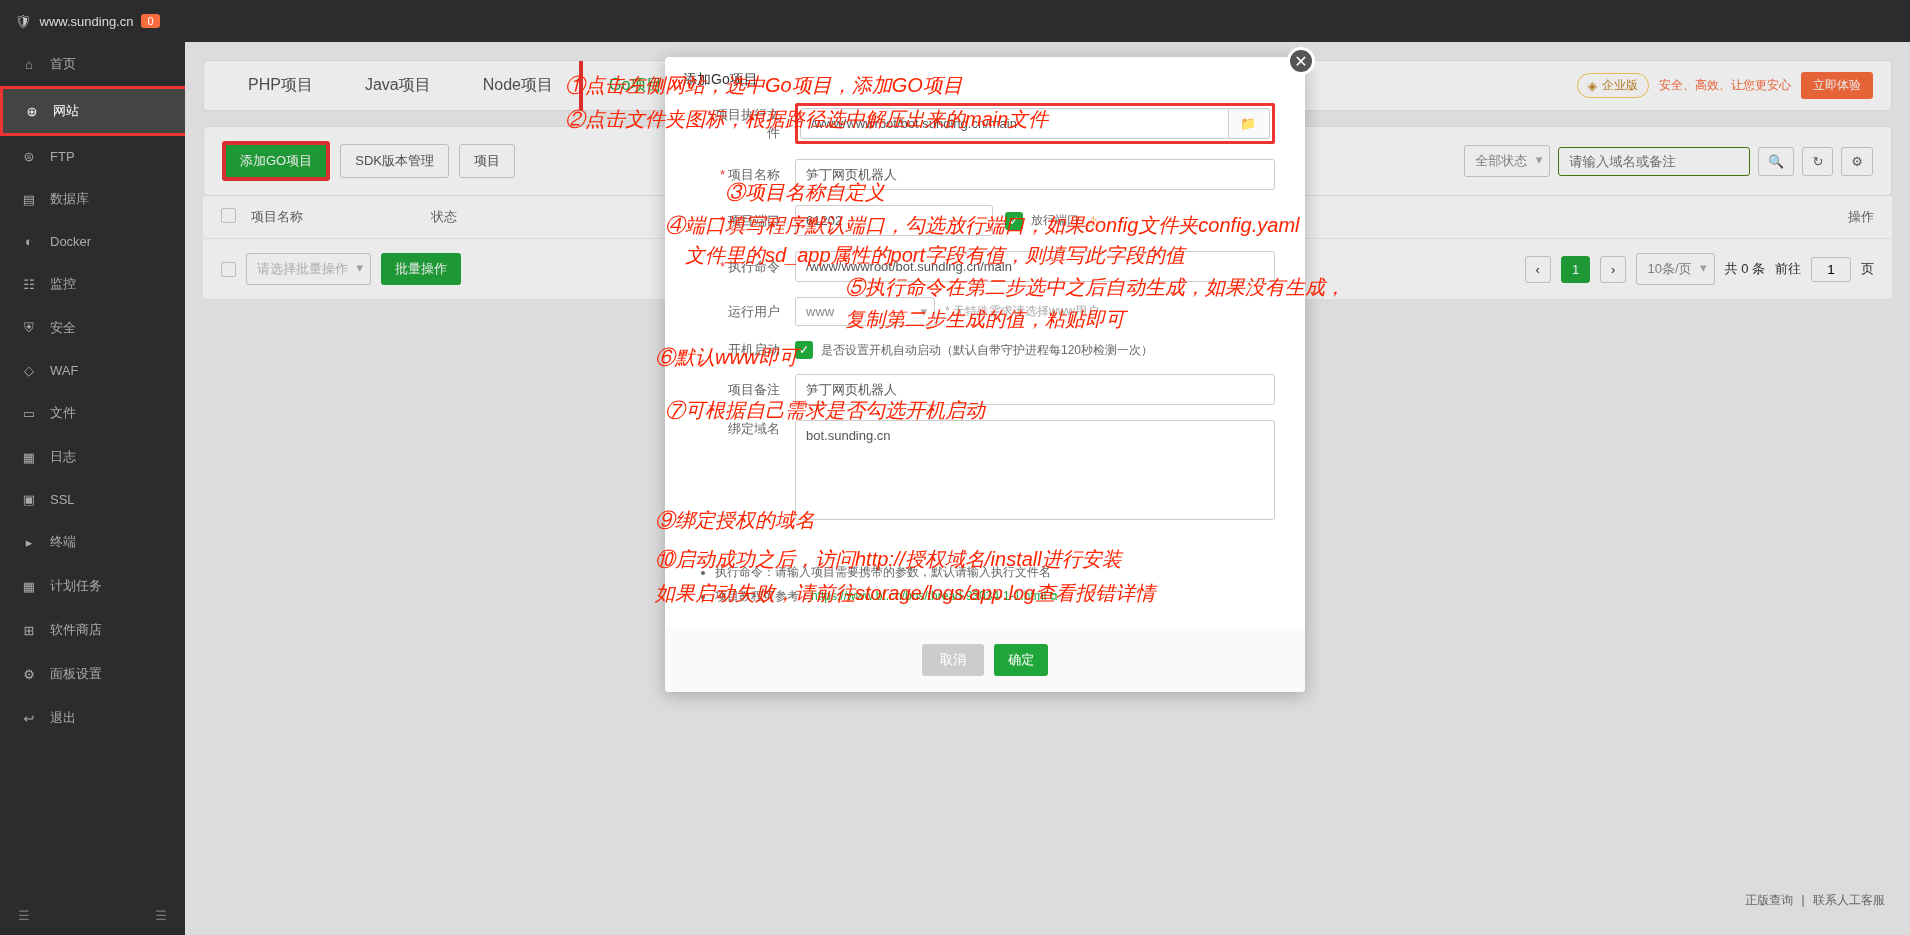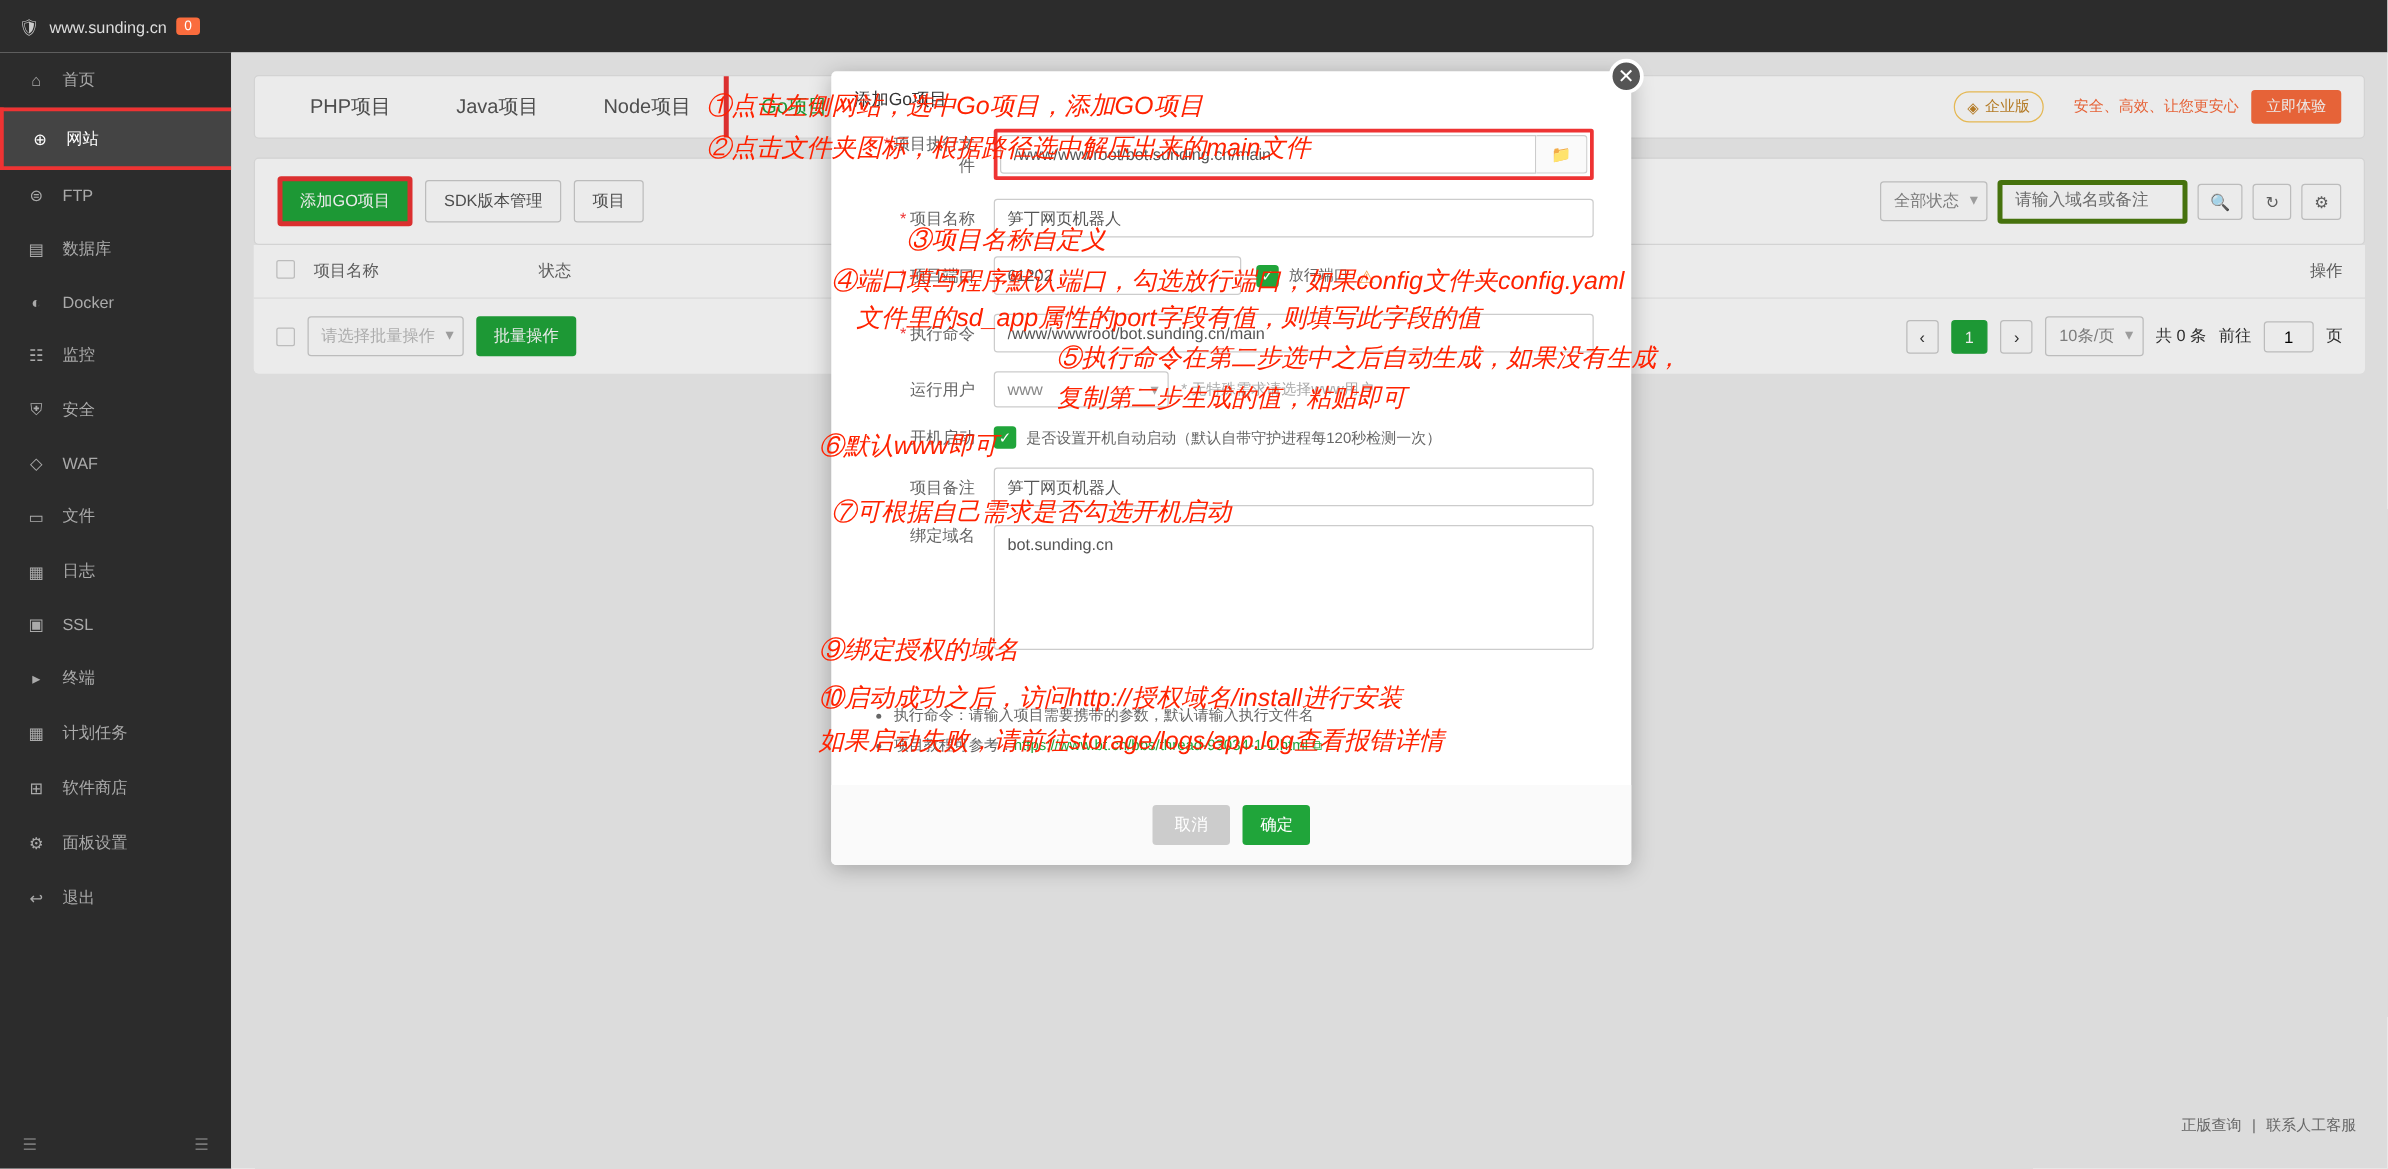--- a/index.html
+++ b/index.html
@@ -23,32 +23,32 @@
     
     
     .main { flex: 1; background: #efefef; padding: 0; position: relative; overflow: hidden; }
     
     
     .tabs-row { background: #fff; margin: 18px 18px 0 18px; border-radius: 4px; padding: 0 18px; display: flex; align-items: center; border: 1px solid #e5e5e5; }
     .tab { padding: 14px 26px; cursor: pointer; color: #555; font-size: 16px; }
     .tab.active { color: #20a53a; border: 4px solid #e33; border-bottom: none; border-top: none; }
     .tabs-promo { margin-left: auto; display: flex; align-items: center; gap: 10px; }
     .promo-pill { border: 1px solid #f9c85b; color: #c4862a; padding: 3px 10px; border-radius: 14px; font-size: 12px; display: flex; align-items: center; gap: 5px; }
-    .promo-text { color: #fa6c3d; font-size: 12px; margin-left: 14px; }
+    .promo-text { color: #fa6c3d; font-size: 12px; }
     .btn-orange { background: #fa6c3d; color: #fff; padding: 5px 12px; border: none; border-radius: 3px; cursor: pointer; font-size: 12px; }
     
     
     .toolbar { background: #fff; margin: 15px 18px 0 18px; border-radius: 4px; padding: 14px 18px; display: flex; align-items: center; gap: 10px; border: 1px solid #e5e5e5; }
     .btn-green { background: #20a53a; color: #fff; padding: 7px 14px; border: none; border-radius: 3px; cursor: pointer; font-size: 13px; }
     .btn-green.boxed { border: 4px solid #e33; }
     .btn-outline { background: #fff; border: 1px solid #ccc; padding: 7px 14px; border-radius: 3px; cursor: pointer; font-size: 13px; color: #555; }
     .toolbar-right { margin-left: auto; display: flex; gap: 8px; align-items: center; }
     .select-box { border: 1px solid #ccc; padding: 6px 22px 6px 10px; border-radius: 3px; color: #888; background: #fff; position: relative; }
     .select-box::after { content: "▾"; position: absolute; right: 7px; color: #aaa; }
-    .search-input { border: 4px solid #4d7c0f; padding: 6px 10px; border-radius: 3px; width: 152px; font-family: Liberation Mono, monospace; }
+    .search-input { border: 1px solid #4d7c0f; padding: 6px 10px; border-radius: 3px; width: 192px; }
     .icon-btn { border: 1px solid #ccc; padding: 6px 9px; border-radius: 3px; cursor: pointer; background: #fff; color: #666; }
     
     
     .table { background: #fff; margin: 0 18px; border-radius: 0 0 4px 4px; }
     .thead { display: flex; padding: 12px 18px; border-bottom: 1px solid #eee; color: #666; align-items: center; }
     .thead .col-check { width: 30px; }
     .thead .col-name { width: 180px; }
     .thead .col-status { width: 590px; }
     .thead .col-note { width: 200px; }
     .thead .col-ssl { flex: 1; }

